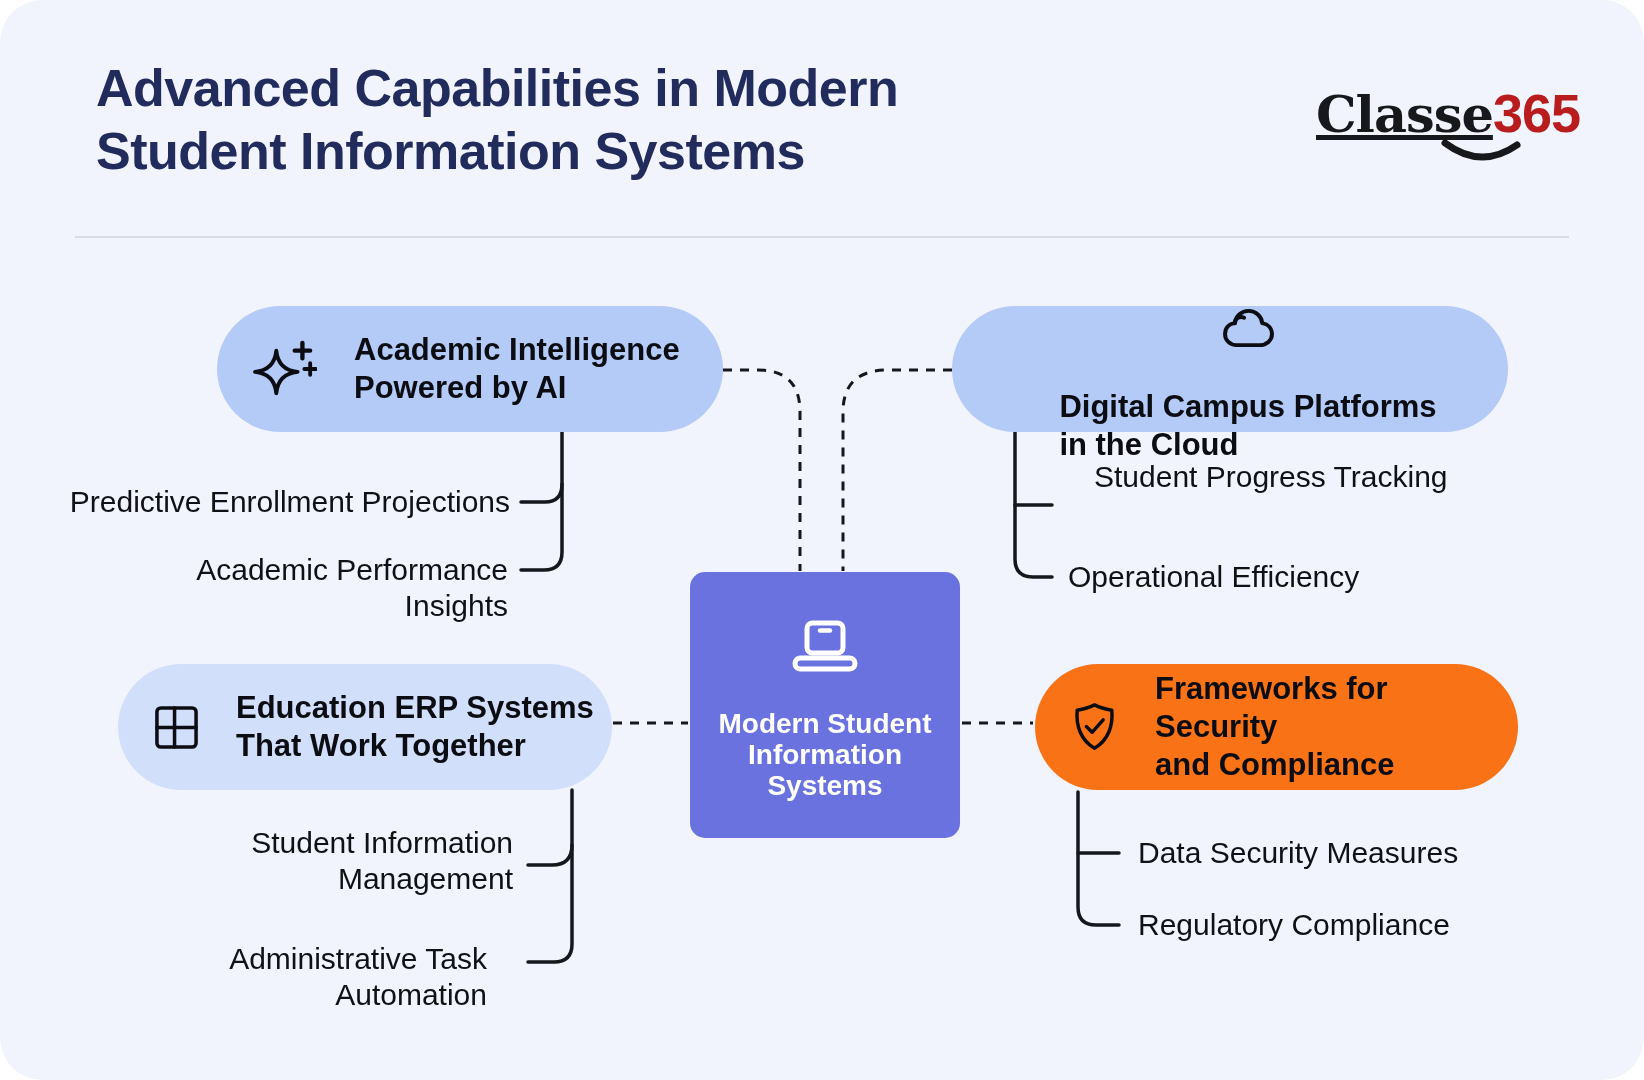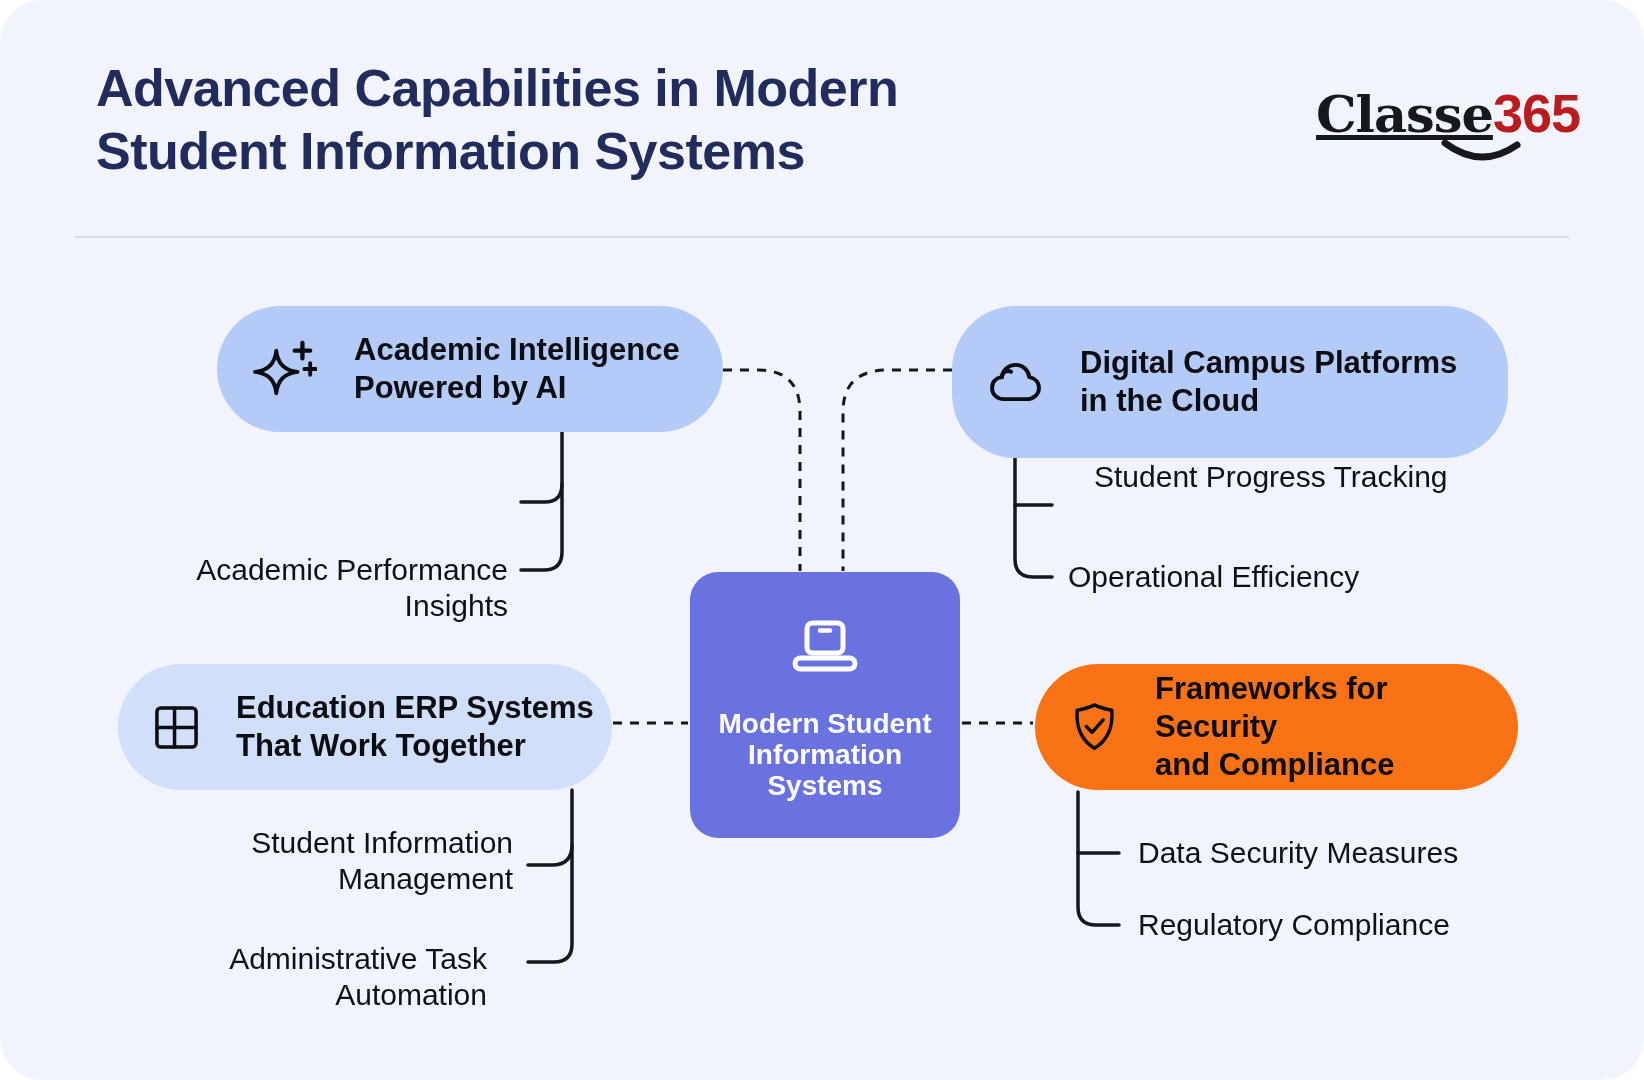--- a/index.html
+++ b/index.html
@@ -31,32 +31,32 @@
 
   .connectors{position:absolute;left:0;top:0;width:1644px;height:1080px;pointer-events:none;}
   .dot{stroke:#15171c;stroke-width:3;fill:none;stroke-dasharray:9 8;}
   .sol{stroke:#15171c;stroke-width:3.5;fill:none;stroke-linecap:round;stroke-linejoin:round;}
 
   .pill{
     position:absolute;display:flex;align-items:center;gap:37px;
     padding-left:36px;border-radius:64px;box-sizing:border-box;
   }
   .pill-tl{left:217px;top:306px;width:506px;height:126px;background:#b4caf7;}
-  .pill-tr{left:952px;top:306px;width:556px;height:152px;background:#b4caf7;}
+  .pill-tr{left:952px;top:306px;width:556px;height:126px;background:#b4caf7;flex-direction:column;}
   .pill-bl{left:118px;top:664px;width:494px;height:126px;background:#d2dffa;}
   .pill-br{left:1035px;top:664px;width:483px;height:126px;background:#f97316;}
   .pill .icon{flex:0 0 auto;display:flex;align-items:center;justify-content:center;}
   .pill .icon svg{display:block;}
   .pill-title{font-size:31px;font-weight:700;line-height:38px;color:#0b0d12;}
   .pill-title span{display:block;}
   .ico-stroke{stroke:#0b0d12;fill:none;stroke-linecap:round;stroke-linejoin:round;}
 
   .center-box{
     position:absolute;left:690px;top:572px;width:270px;height:266px;
-    background:#6a72e0;border-radius:28px;box-sizing:border-box;
+    background:#6a72e0;border-radius:15px;box-sizing:border-box;
     display:flex;flex-direction:column;align-items:center;padding-top:48px;gap:30px;
   }
   .center-label{color:#ffffff;font-weight:700;font-size:28px;line-height:31px;text-align:center;}
   .center-label span{display:block;}
 
   .item{position:absolute;font-size:30px;line-height:36px;color:#0f1115;}
   .i-tl1{top:484px;right:1134px;white-space:nowrap;}
   .i-tl2{top:552px;right:1136px;width:340px;text-align:right;}
   .i-bl1{top:825px;right:1131px;width:340px;text-align:right;}
   .i-bl2{top:925px;right:1157px;width:340px;text-align:right;margin-top:16px;}
@@ -159,20 +159,21 @@
         <rect x="4" y="38" width="60" height="11" rx="5.5" fill="none" stroke="#ffffff" stroke-width="5"></rect>
       </svg>
     </span>
     <div class="center-label">
       <span>Modern Student</span>
       <span>Information</span>
       <span>Systems</span>
     </div>
   </div>
 
+  <div class="item i-tl1">Predictive Enrollment Projections</div>
   <div class="item i-tl2">Academic Performance Insights</div>
   <div class="item i-tr1">Student Progress Tracking</div>
   <div class="item i-tr2">Operational Efficiency</div>
   <div class="item i-bl1">Student Information Management</div>
   <div class="item i-bl2">Administrative Task Automation</div>
   <div class="item i-br1">Data Security Measures</div>
   <div class="item i-br2">Regulatory Compliance</div>
 
 </div>
 

